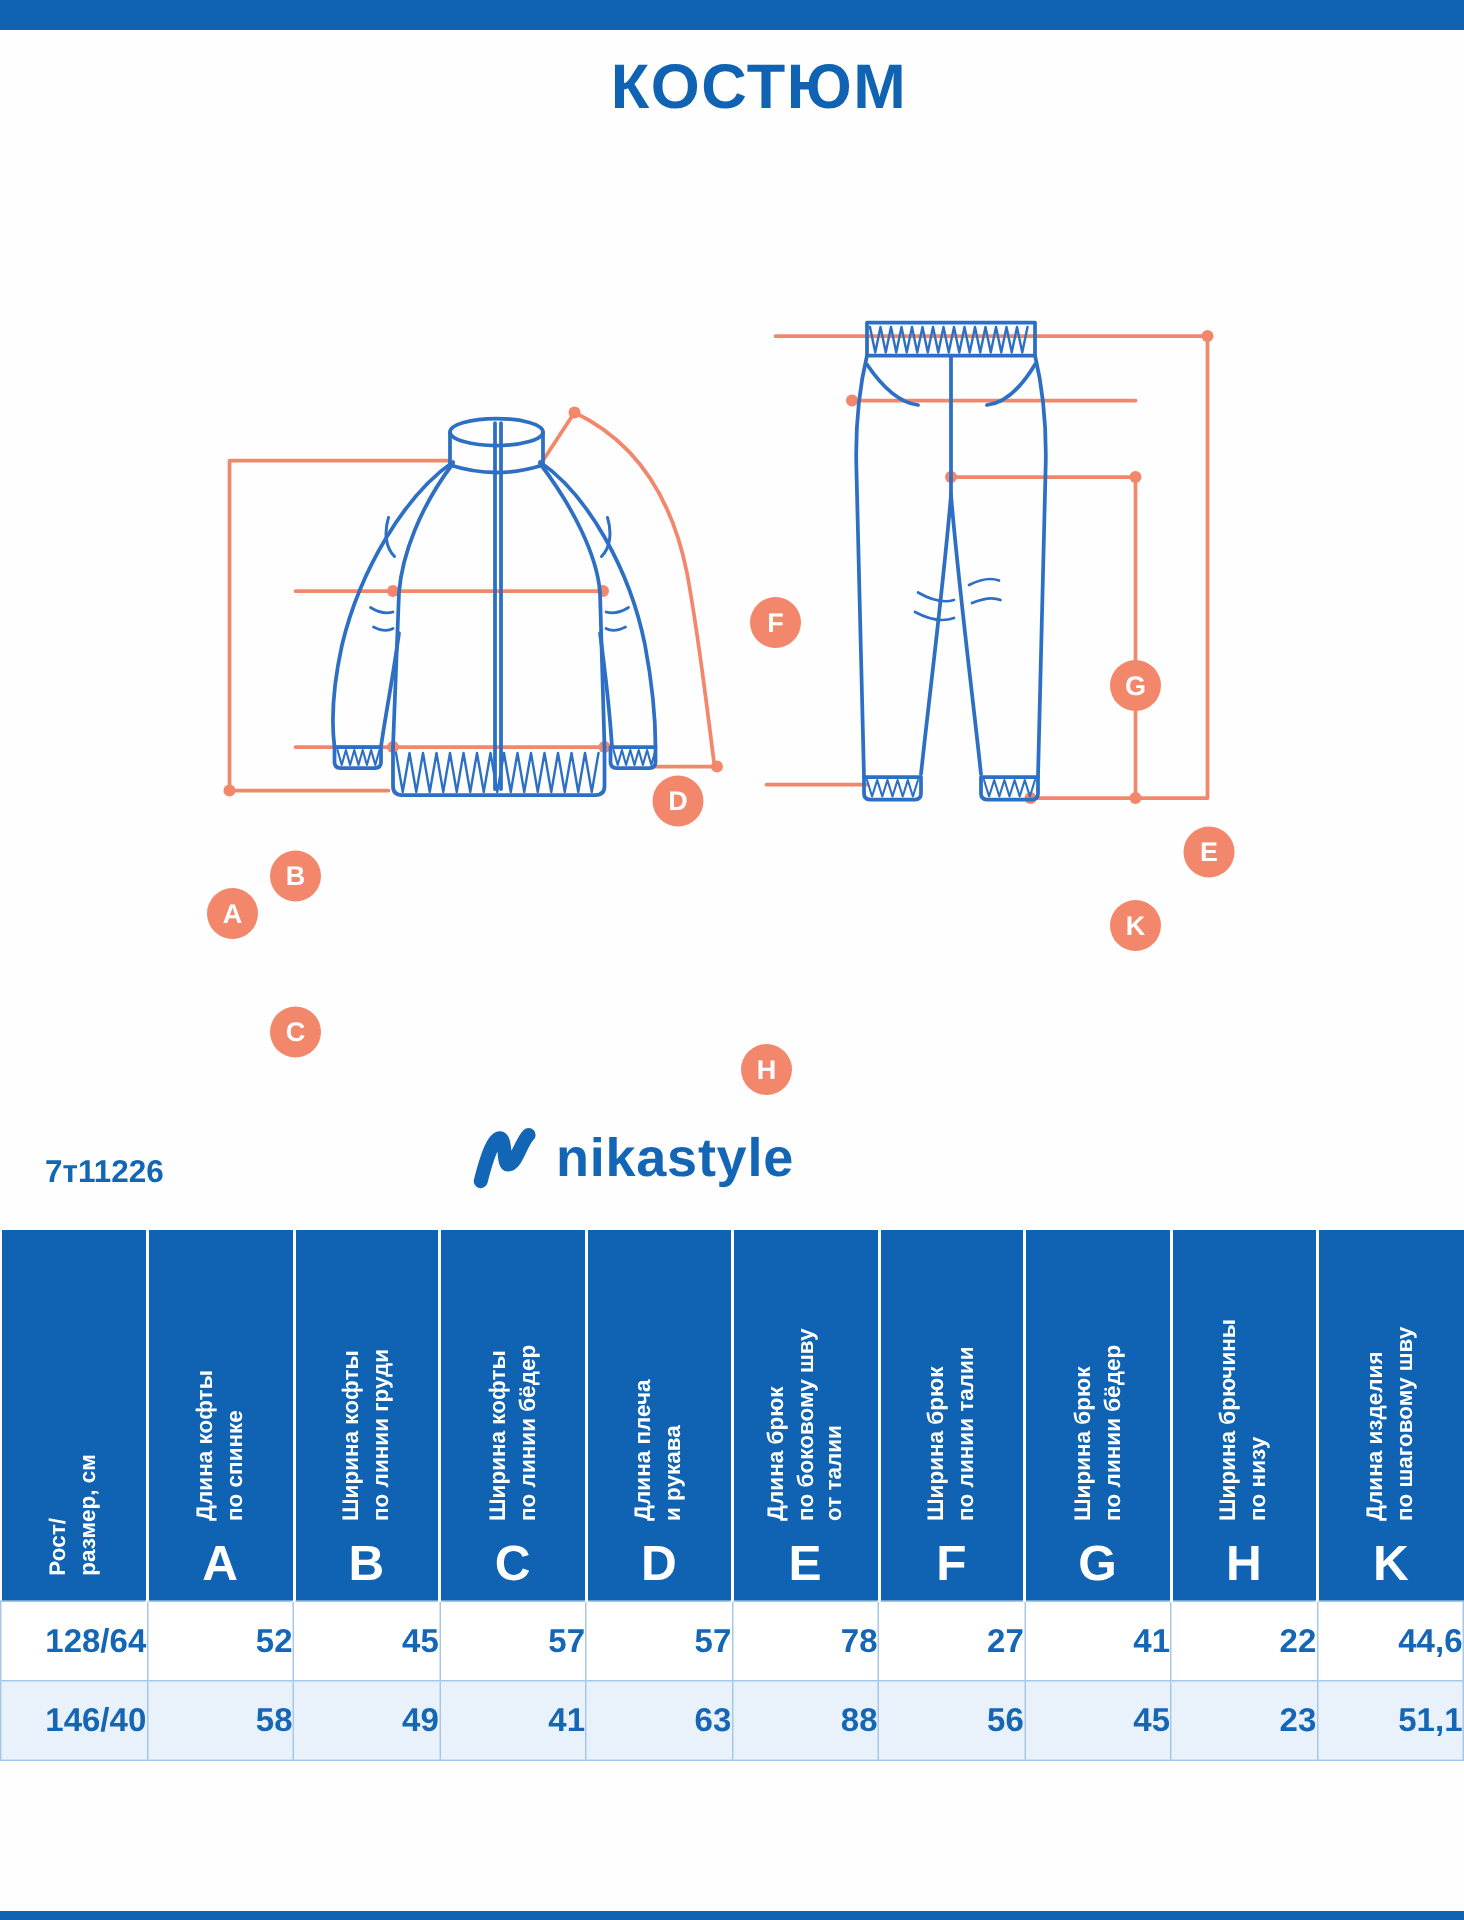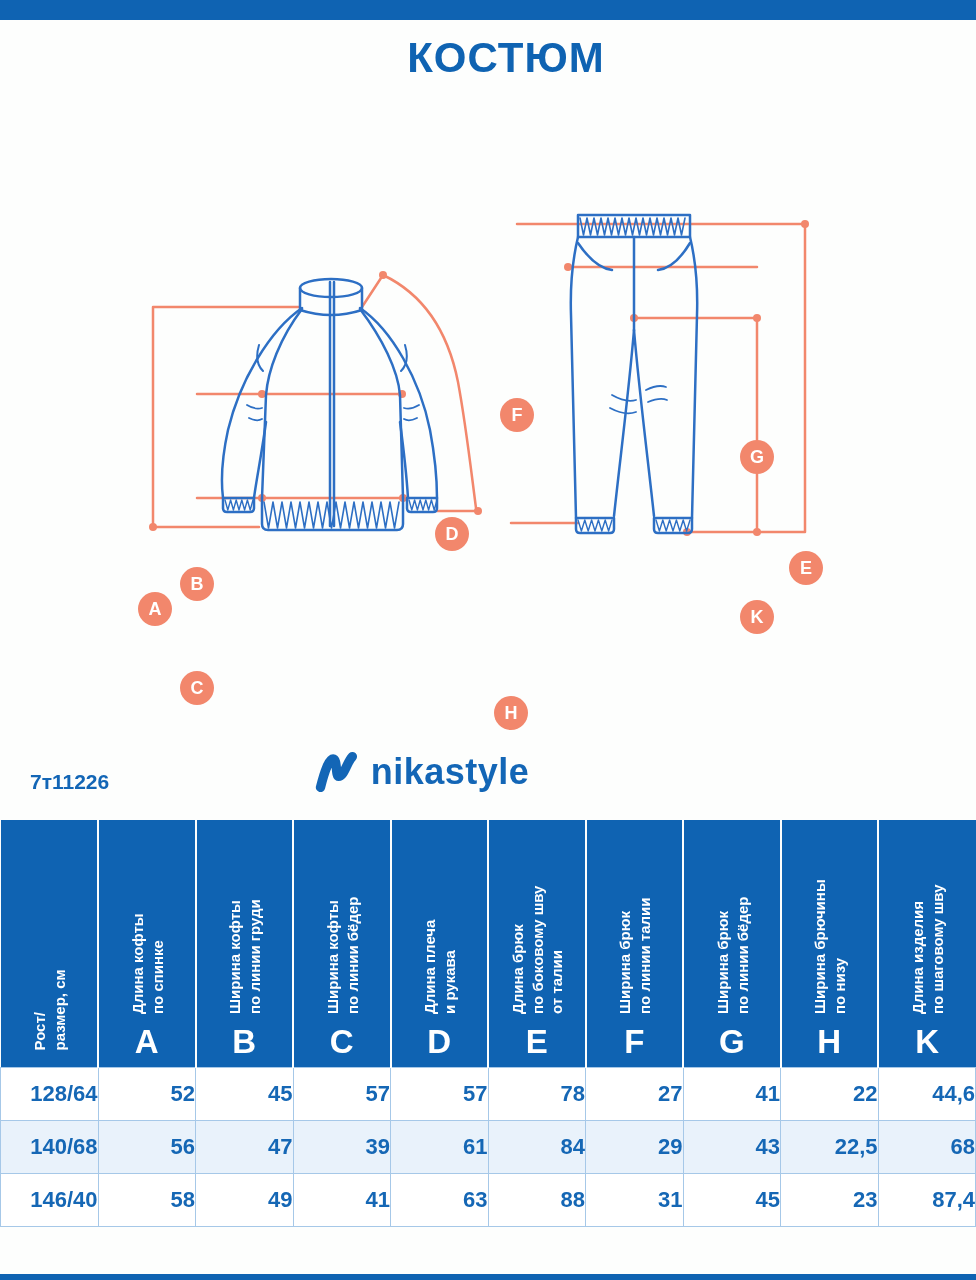--- a/index.html
+++ b/index.html
@@ -235,40 +235,28 @@
         <td>45</td>
         <td>57</td>
         <td>57</td>
         <td>78</td>
         <td>27</td>
         <td>41</td>
         <td>22</td>
         <td>44,6</td>
       </tr>
       <tr>
-        <td>140/68</td>
-        <td>56</td>
-        <td>47</td>
-        <td>39</td>
-        <td>61</td>
-        <td>84</td>
-        <td>29</td>
-        <td>43</td>
-        <td>22,5</td>
-        <td>68</td>
-      </tr>
-      <tr>
         <td>146/40</td>
         <td>58</td>
         <td>49</td>
         <td>41</td>
         <td>63</td>
         <td>88</td>
-        <td>31</td>
+        <td>56</td>
         <td>45</td>
         <td>23</td>
-        <td>87,4</td>
+        <td>51,1</td>
       </tr>
     </tbody>
   </table>
 
   <div class="bottom-bar"></div>
 </div>
 
 </body></html>

